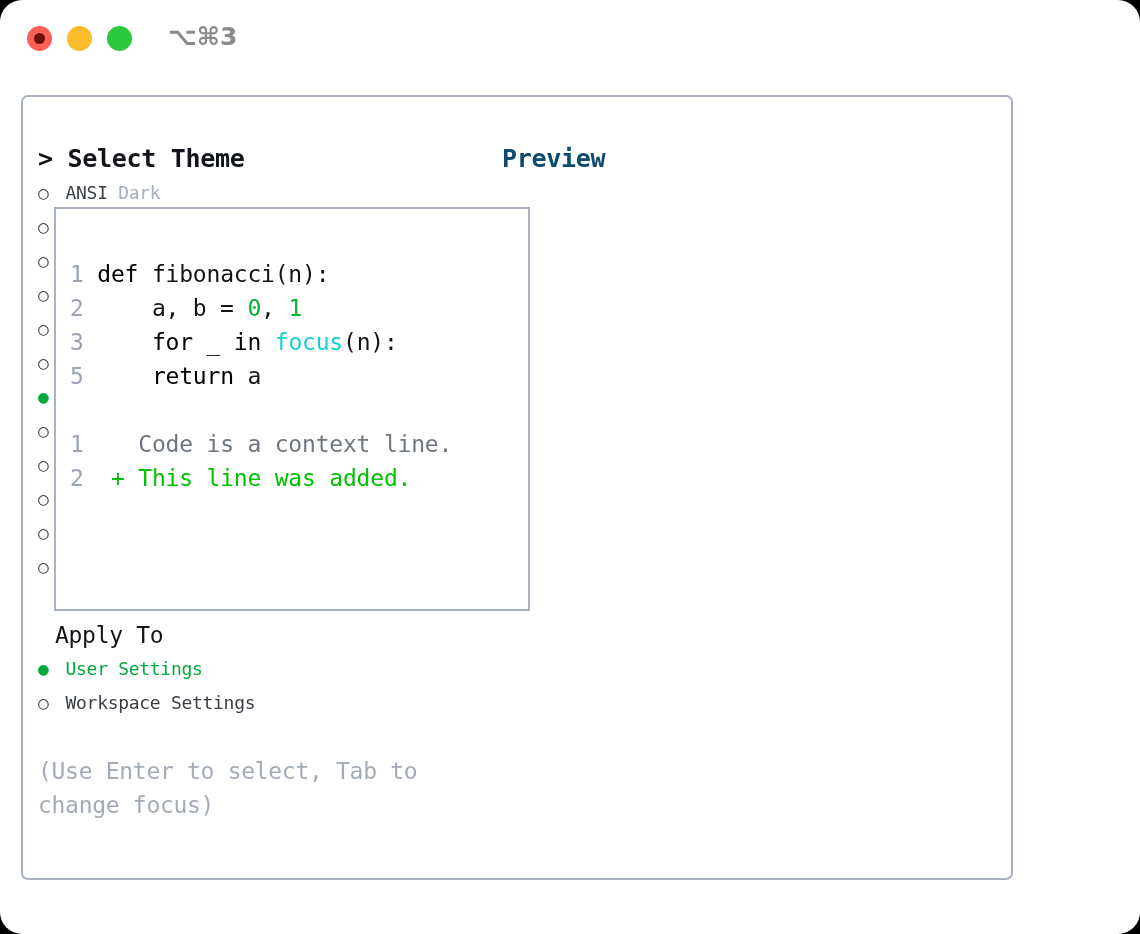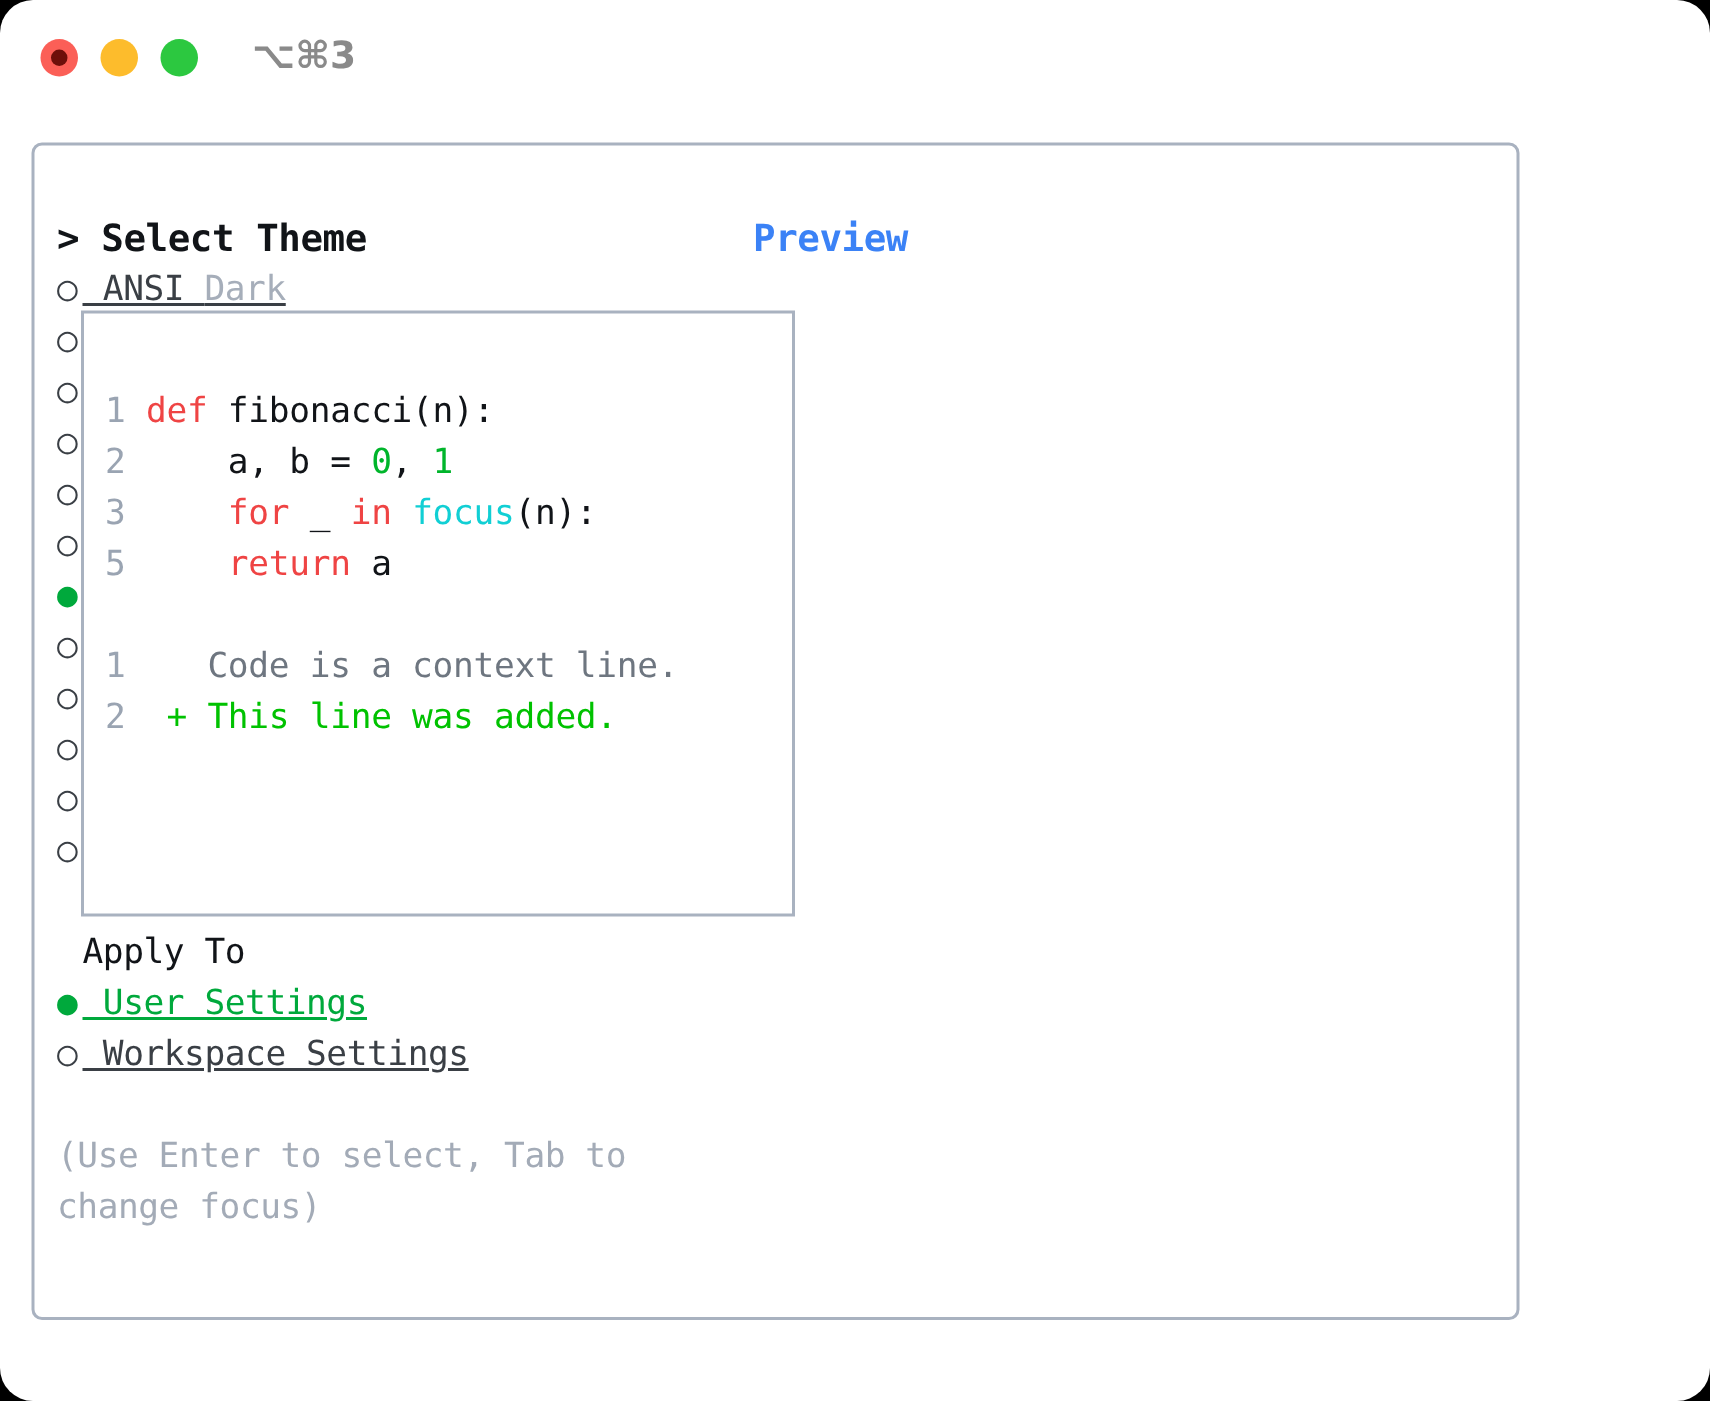--- a/index.html
+++ b/index.html
@@ -86,26 +86,25 @@
   .header-row {
     font-size: 25px;
     font-weight: 700;
     color: #111418;
     line-height: 34px;
     white-space: pre;
     letter-spacing: -0.3px;
   }
 
   .opt-row {
-    font-size: 23px;
+    font-size: 18px;
     line-height: 34px;
     white-space: pre;
     color: #3a3f45;
     letter-spacing: -0.3px;
-    text-decoration: underline;
   }
   .bullet {
     display: inline-block;
     width: 17px;
   }
   .opt-row.selected { color: #00a93c; }
   .opt-row.selected .bullet { color: #00a93c; }
   .variant { color: #a6aeba; }
 
   .group-head {
@@ -131,21 +130,21 @@
   
   #right-col {
     position: absolute;
     left: 479px;
     top: 45px;
     width: 490px;
   }
   #preview-title {
     font-size: 25px;
     font-weight: 700;
-    color: #3b82f6;
+    color: #0c4a6e;
     line-height: 34px;
     letter-spacing: -0.3px;
   }
 
   #preview-box {
     position: absolute;
     left: 31px;
     top: 110px;
     width: 476px;
     height: 404px;
@@ -163,21 +162,21 @@
   .code-line {
     font-size: 23px;
     line-height: 34px;
     white-space: pre;
     letter-spacing: -0.2px;
     color: #111418;
   }
   .lno {
     color: #9aa4b2;
   }
-  .kw   { color: #ef4444; margin-top: 33px; }
+  .kw   { color: #000000; margin-top: 33px; }
   .fn   { color: #11cfd4; }
   .num  { color: #00b52b; }
   .blank-line { height: 34px; }
 
   .diff-ctx { color: #6e7680; }
   .diff-del { color: #c41a14; }
   .diff-add { color: #00c200; }
 </style>
 </head>
 <body>

